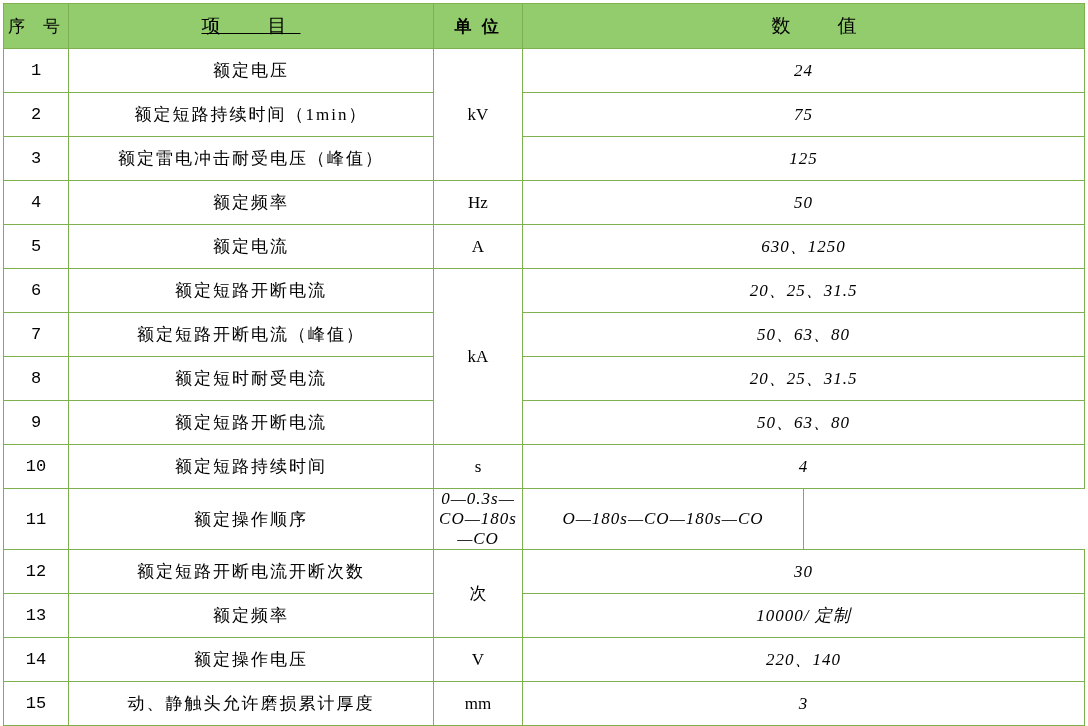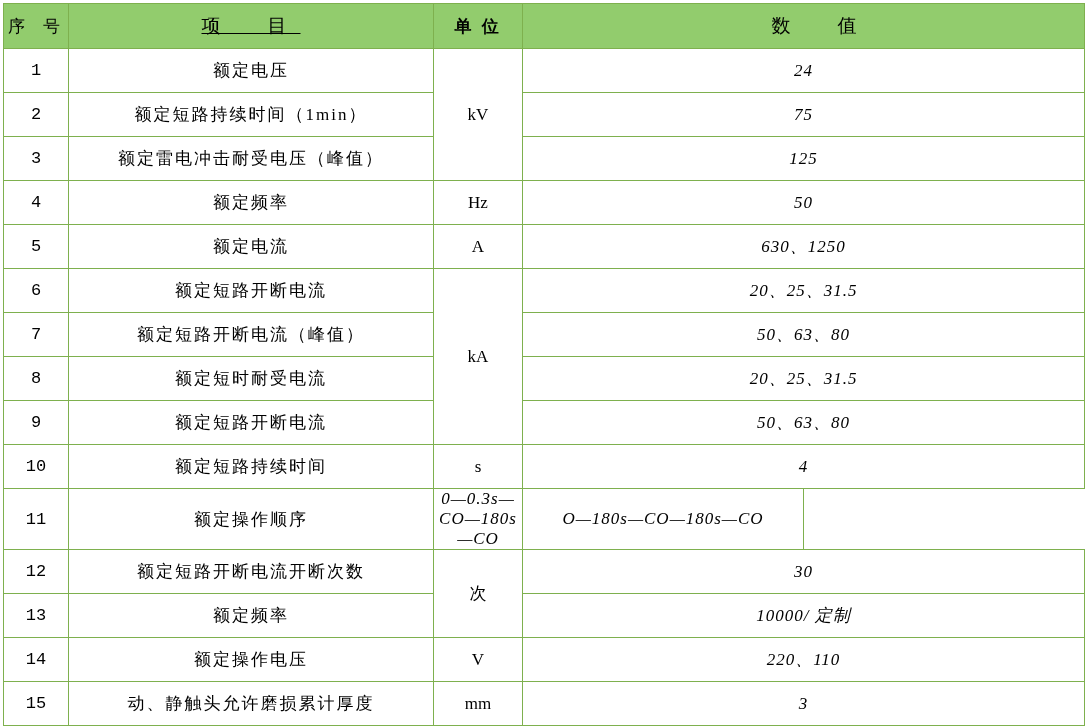--- a/index.html
+++ b/index.html
@@ -134,21 +134,21 @@
       </tr>
       <tr>
         <td class="c-no">13</td>
         <td class="c-item">额定频率</td>
         <td class="c-val val-num" colspan="2">10000/ 定制</td>
       </tr>
       <tr>
         <td class="c-no">14</td>
         <td class="c-item">额定操作电压</td>
         <td class="c-unit unit-tall">V</td>
-        <td class="c-val val-num" colspan="2">220、110</td>
+        <td class="c-val val-num" colspan="2">220、140</td>
       </tr>
       <tr>
         <td class="c-no">15</td>
         <td class="c-item">动、静触头允许磨损累计厚度</td>
         <td class="c-unit unit-tall">mm</td>
         <td class="c-val val-num" colspan="2">3</td>
       </tr>
     </tbody>
 </table>
 

